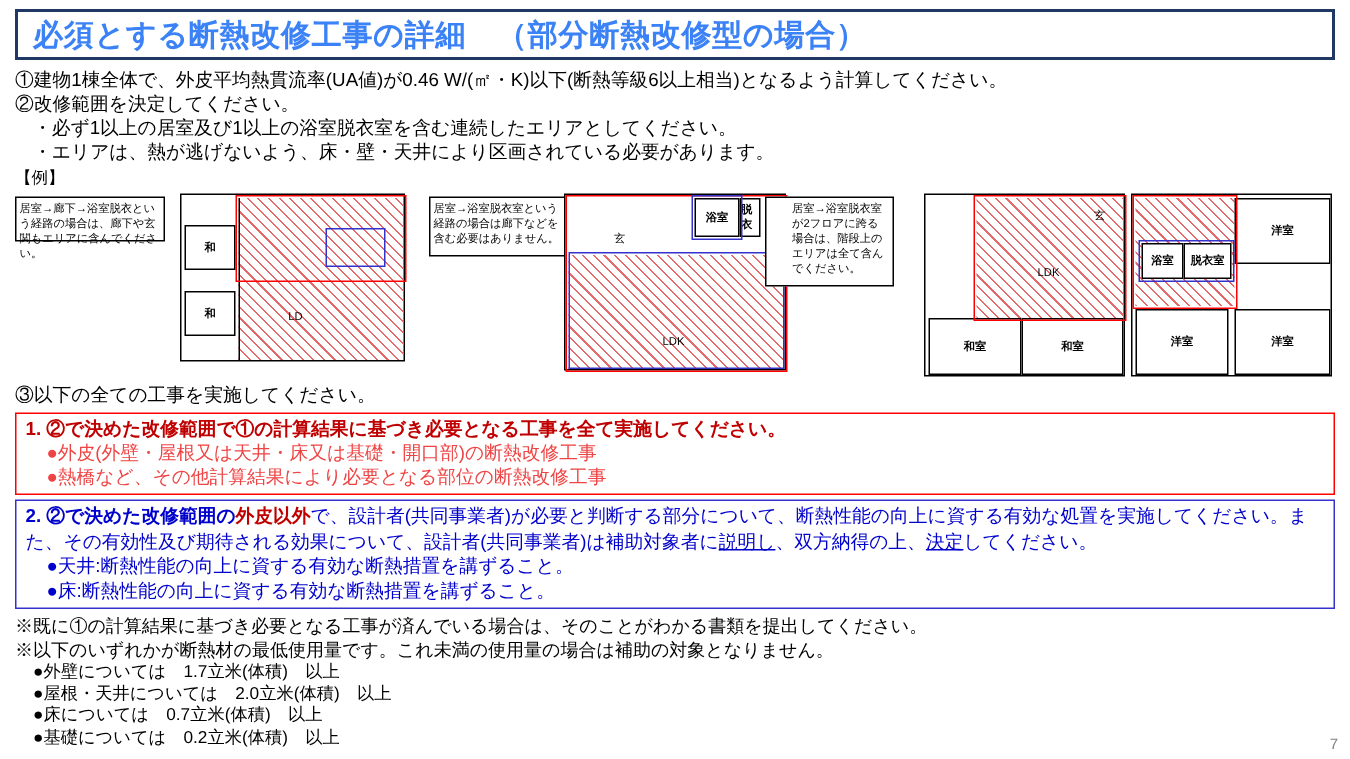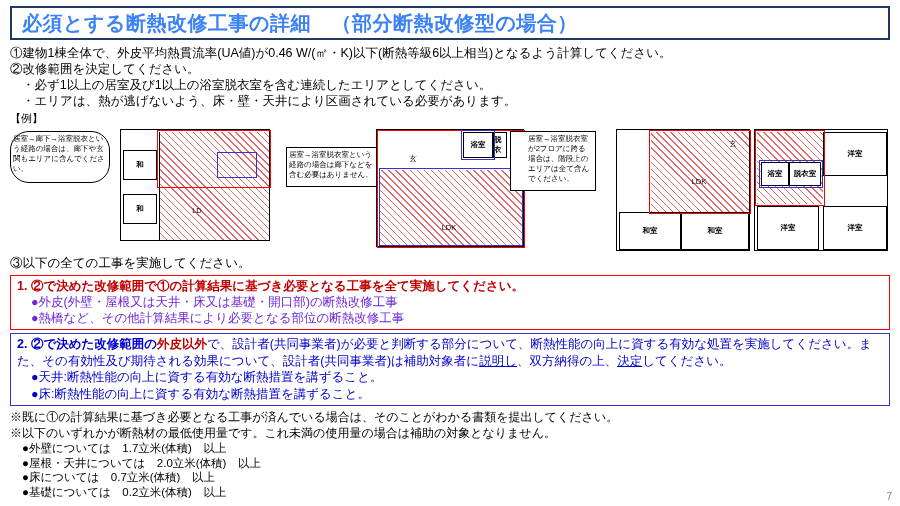--- a/index.html
+++ b/index.html
@@ -39,21 +39,21 @@
     white-space: nowrap;
   }
   
   .lines {
     margin-top: 5px;
     font-size: 12.5px;
     line-height: 16px;
   }
   .lines .ln { white-space: nowrap; }
   .indent1 { padding-left: 12px; }
-  .red { color: #6d28d9; }
+  .red { color: #ef4444; }
   .redb { color: #c00000; font-weight: bold; }
   .blue { color: #0000cc; }
   .blueb { color: #0000cc; font-weight: bold; }
   .ul { text-decoration: underline; }
 
   
   .example-label {
     font-size: 11px;
     margin-top: 2px;
     margin-bottom: 1px;
@@ -164,33 +164,33 @@
     <div class="ln">①建物1棟全体で、外皮平均熱貫流率(UA値)が0.46 W/(㎡・K)以下(断熱等級6以上相当)となるよう計算してください。</div>
     <div class="ln">②改修範囲を決定してください。</div>
     <div class="ln indent1">・必ず1以上の居室及び1以上の浴室脱衣室を含む連続したエリアとしてください。</div>
     <div class="ln indent1">・エリアは、熱が逃げないよう、床・壁・天井により区画されている必要があります。</div>
   </div>
 
   <div class="example-label">【例】</div>
 
   <div class="plans">
 
-    <div class="note-box" style="left:0px; top:4px; width:100px; height:52px;border-radius:19px;">居室→廊下→浴室脱衣という経路の場合は、廊下や玄関もエリアに含んでください。</div>
+    <div class="note-box" style="left:0px; top:4px; width:100px; height:30px;">居室→廊下→浴室脱衣という経路の場合は、廊下や玄関もエリアに含んでください。</div>
 
     <div class="plan" style="left:110px; top:2px; width:150px; height:112px;">
       <div class="hatch" style="left:38px; top:2px; width:110px; height:108px;"></div>
       <div class="rm" style="left:2px; top:20px; width:34px; height:30px;">和</div>
       <div class="rm" style="left:2px; top:64px; width:34px; height:30px;">和</div>
       <div class="rm-nb" style="left:56px; top:70px; width:40px; height:20px;text-align:center;">LD</div>
       <div class="vline" style="left:38px; top:2px; width:1px; height:108px;"></div>
       <div class="outline-red" style="left:36px; top:0px; width:114px; height:58px;"></div>
       <div class="outline-blue" style="left:96px; top:22px; width:40px; height:26px;"></div>
     </div>
 
-    <div class="note-box" style="left:276px; top:20px; width:96px; height:40px;">居室→浴室脱衣室という経路の場合は廊下などを含む必要はありません。</div>
+    <div class="note-box" style="left:276px; top:4px; width:96px; height:40px;">居室→浴室脱衣室という経路の場合は廊下などを含む必要はありません。</div>
 
     <div class="plan" style="left:366px; top:2px; width:148px; height:118px;">
       <div class="hatch" style="left:2px; top:40px; width:144px; height:76px;"></div>
       <div class="rm" style="left:86px; top:2px; width:30px; height:26px;">浴室</div>
       <div class="rm" style="left:116px; top:2px; width:14px; height:26px;">脱衣</div>
       <div class="rm-nb" style="left:24px; top:20px; width:24px; height:18px;">玄</div>
       <div class="rm-nb" style="left:52px; top:88px; width:40px; height:18px;">LDK</div>
       <div class="outline-red" style="left:0px; top:0px; width:148px; height:118px;"></div>
       <div class="outline-blue" style="left:84px; top:0px; width:34px; height:30px;"></div>
       <div class="outline-blue" style="left:2px; top:38px; width:144px; height:78px;"></div>

